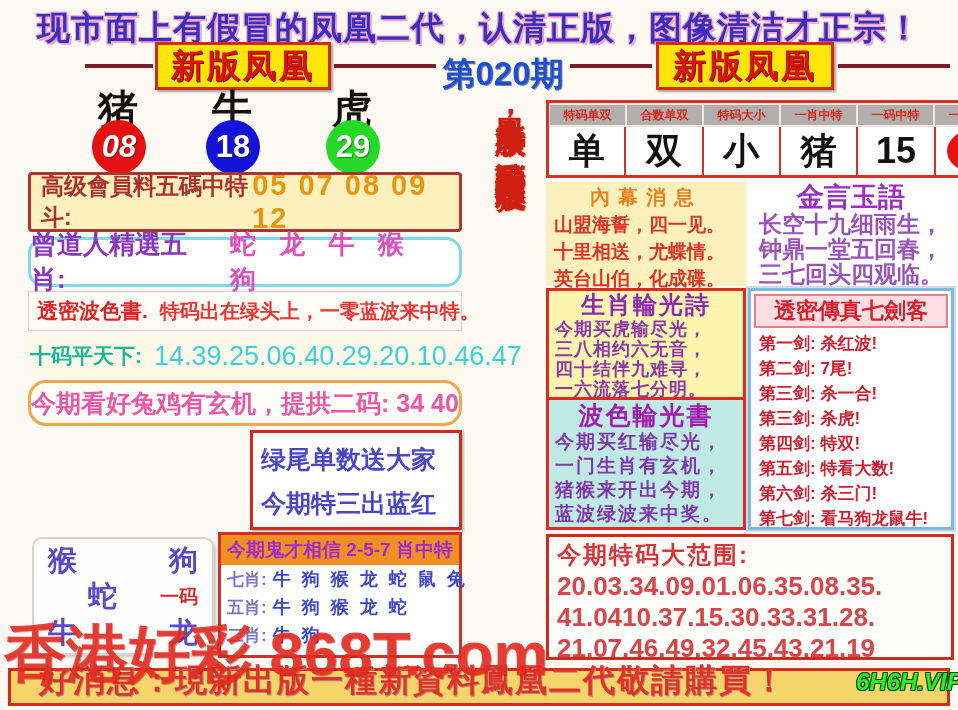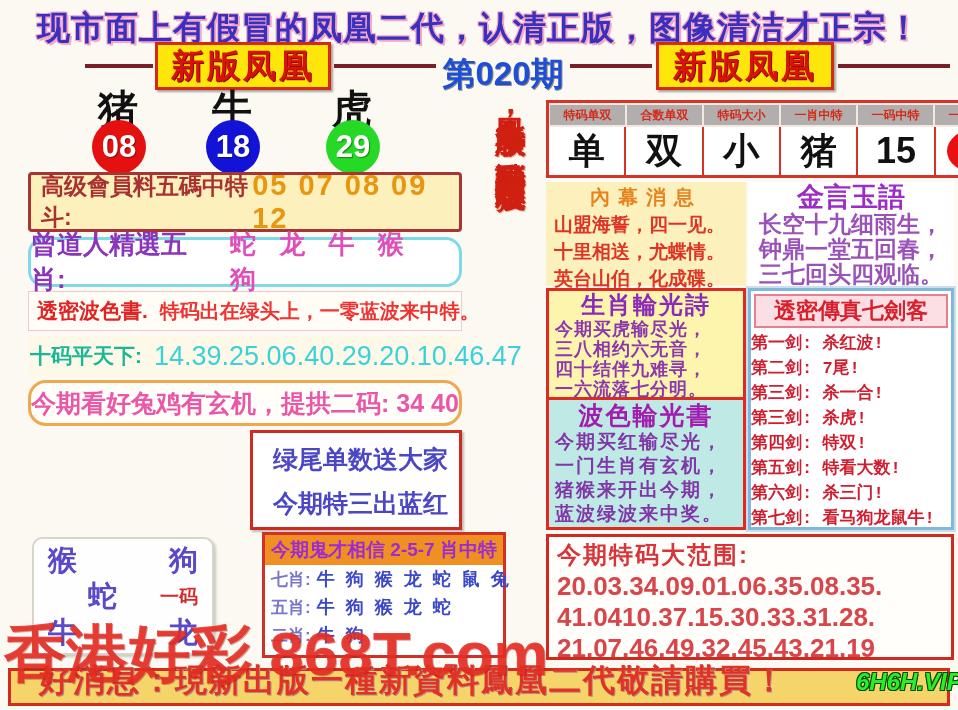--- a/index.html
+++ b/index.html
@@ -38,30 +38,30 @@
   .box3 .txt{font-size:20px;font-weight:bold;color:#e33;letter-spacing:0;}
   .box4{left:28px;top:336px;width:434px;height:40px;background:#fdf8e8;display:flex;align-items:center;gap:12px;padding:0 2px;white-space:nowrap;}
   .box4 .lbl{font-size:21px;font-weight:bold;color:#18b895;}
   .box4 .num{font-size:27px;color:#3ad2d8;letter-spacing:0;}
   .box5{left:28px;top:380px;width:434px;height:46px;background:#fffef8;border:3px solid #efa84e;border-radius:18px;
     display:flex;align-items:center;justify-content:center;font-size:25px;font-weight:bold;color:#ea57a8;white-space:nowrap;}
 
   .exbox{left:28px;top:430px;width:216px;height:100px;background:#f9eec6;padding:4px 8px;}
   .exbox .hdr{font-size:17px;font-weight:bold;color:#eda233;letter-spacing:6px;}
   .exbox .ln{font-size:28px;font-weight:bold;color:#3b3cba;line-height:36px;white-space:nowrap;}
-  .gtbox{left:250px;top:430px;width:212px;height:100px;background:#fff;border:3px solid #cf2a20;padding:4px 20px;
+  .gtbox{left:250px;top:430px;width:212px;height:100px;background:#fff;border:3px solid #cf2a20;padding:4px 8px;
     box-shadow:2px 2px 2px rgba(0,0,0,.25);}
   .gtbox .ln{font-size:25px;font-weight:bold;color:#4a46c4;line-height:44px;white-space:nowrap;}
 
   .zgrid{left:32px;top:537px;width:182px;height:118px;background:#fefefe;border:2px solid #d8d4c8;border-radius:10px;
     padding:4px 14px;box-shadow:2px 2px 3px rgba(0,0,0,.2);}
   .zgrid .row{display:flex;justify-content:space-between;align-items:center;height:36px;}
   .zchar{font-size:29px;font-weight:bold;color:#5a49c8;}
   .zcode{font-size:19px;font-weight:bold;color:#d42a2a;}
-  .ghost{left:218px;top:532px;width:244px;height:126px;background:#fff;border:3px solid #d03028;margin-left:44px;}
+  .ghost{left:218px;top:532px;width:244px;height:126px;background:#fff;border:3px solid #d03028;}
   .ghost .hdr{background:#f09022;color:#9c2bd0;font-size:19px;font-weight:bold;text-align:center;height:30px;line-height:30px;white-space:nowrap;}
   .ghost .row{display:flex;gap:6px;padding:2px 6px;align-items:center;}
   .ghost .rl{font-size:17px;font-weight:bold;color:#7a77c8;white-space:nowrap;}
   .ghost .rv{font-size:18px;font-weight:bold;color:#3b49c8;letter-spacing:3px;white-space:nowrap;}
 
   
   .vmid{left:474px;top:92px;width:72px;height:572px;display:flex;justify-content:center;}
   .vmid span{writing-mode:vertical-rl;font-size:31px;font-weight:bold;color:#cf2012;letter-spacing:2px;text-shadow:1px 1px 0 #e8b8a8;}
 
   
@@ -86,21 +86,21 @@
   .poem1 .hdr{font-size:24px;font-weight:bold;color:#8c2ab8;text-align:center;letter-spacing:2px;line-height:28px;}
   .poem1 .ln{font-size:18px;font-weight:bold;color:#8c38aa;line-height:20px;white-space:nowrap;letter-spacing:1px;}
   .poem2{left:546px;top:400px;width:200px;height:130px;background:#bfe9e4;border:3px solid #dd2a22;border-top:none;padding:0 6px;}
   .poem2 .hdr{font-size:25px;font-weight:bold;color:#a21caf;text-align:center;letter-spacing:2px;line-height:30px;}
   .poem2 .ln{font-size:19px;font-weight:bold;color:#8038a8;line-height:24px;white-space:nowrap;letter-spacing:2px;}
 
   .swords{left:748px;top:288px;width:206px;height:242px;background:#fff;border:3px solid #7fb8d8;outline:2px solid #cde;
     padding:0;}
   .swords .hdr{margin:3px;background:#fbdfe4;border:2px solid #e87f90;color:#d8202c;font-size:22px;font-weight:bold;
     text-align:center;line-height:30px;white-space:nowrap;}
-  .swords .ln{font-size:17px;font-weight:bold;color:#ce1f30;line-height:25px;white-space:nowrap;font-family:Liberation Mono, monospace;}
+  .swords .ln{font-size:17px;font-weight:bold;color:#ce1f30;line-height:25px;padding-left:8px;white-space:nowrap;}
 
   .bigrange{left:546px;top:534px;width:408px;height:126px;background:#fffefa;border:3px solid #cf2a20;padding:2px 8px;}
   .bigrange .hdr{font-size:24px;font-weight:bold;color:#d8353a;letter-spacing:2px;}
   .bigrange .ln{font-size:26px;font-weight:bold;color:#d8454a;line-height:31px;white-space:nowrap;}
 
   
   .wmark{left:4px;top:612px;width:700px;font-size:62px;font-weight:bold;color:rgba(230,45,35,.88);white-space:nowrap;z-index:5;
     text-shadow:1px 1px 0 rgba(150,20,20,.4);}
   .footer{left:8px;top:668px;width:942px;height:38px;background:#f5d469;border:3px solid #d42a20;z-index:4;
     display:flex;align-items:flex-end;padding-left:28px;}
@@ -119,21 +119,21 @@
   <div class="abs badge" style="left:155px;width:176px;">新版凤凰</div>
   <div class="abs hline" style="left:334px;width:102px;"></div>
   <div class="abs issue">第020期</div>
   <div class="abs hline" style="left:570px;width:82px;"></div>
   <div class="abs badge" style="left:656px;width:178px;">新版凤凰</div>
   <div class="abs hline" style="left:838px;width:112px;"></div>
 
   <div class="abs zanimal" style="left:98px;">猪</div>
   <div class="abs zanimal" style="left:212px;">牛</div>
   <div class="abs zanimal" style="left:332px;">虎</div>
-  <div class="abs zball zb-red" style="left:92px;">08</div>
+  <div class="abs zball zb-red" style="left:92px;font-style:italic;">08</div>
   <div class="abs zball zb-blue" style="left:206px;">18</div>
   <div class="abs zball zb-green" style="left:326px;">29</div>
 
   <div class="abs box1">
     <span class="lbl">高级會員料五碼中特斗:</span>
     <span class="num">05 07 08 09 12</span>
   </div>
 
   <div class="abs box3">
     <span class="lbl">透密波色書.</span>

